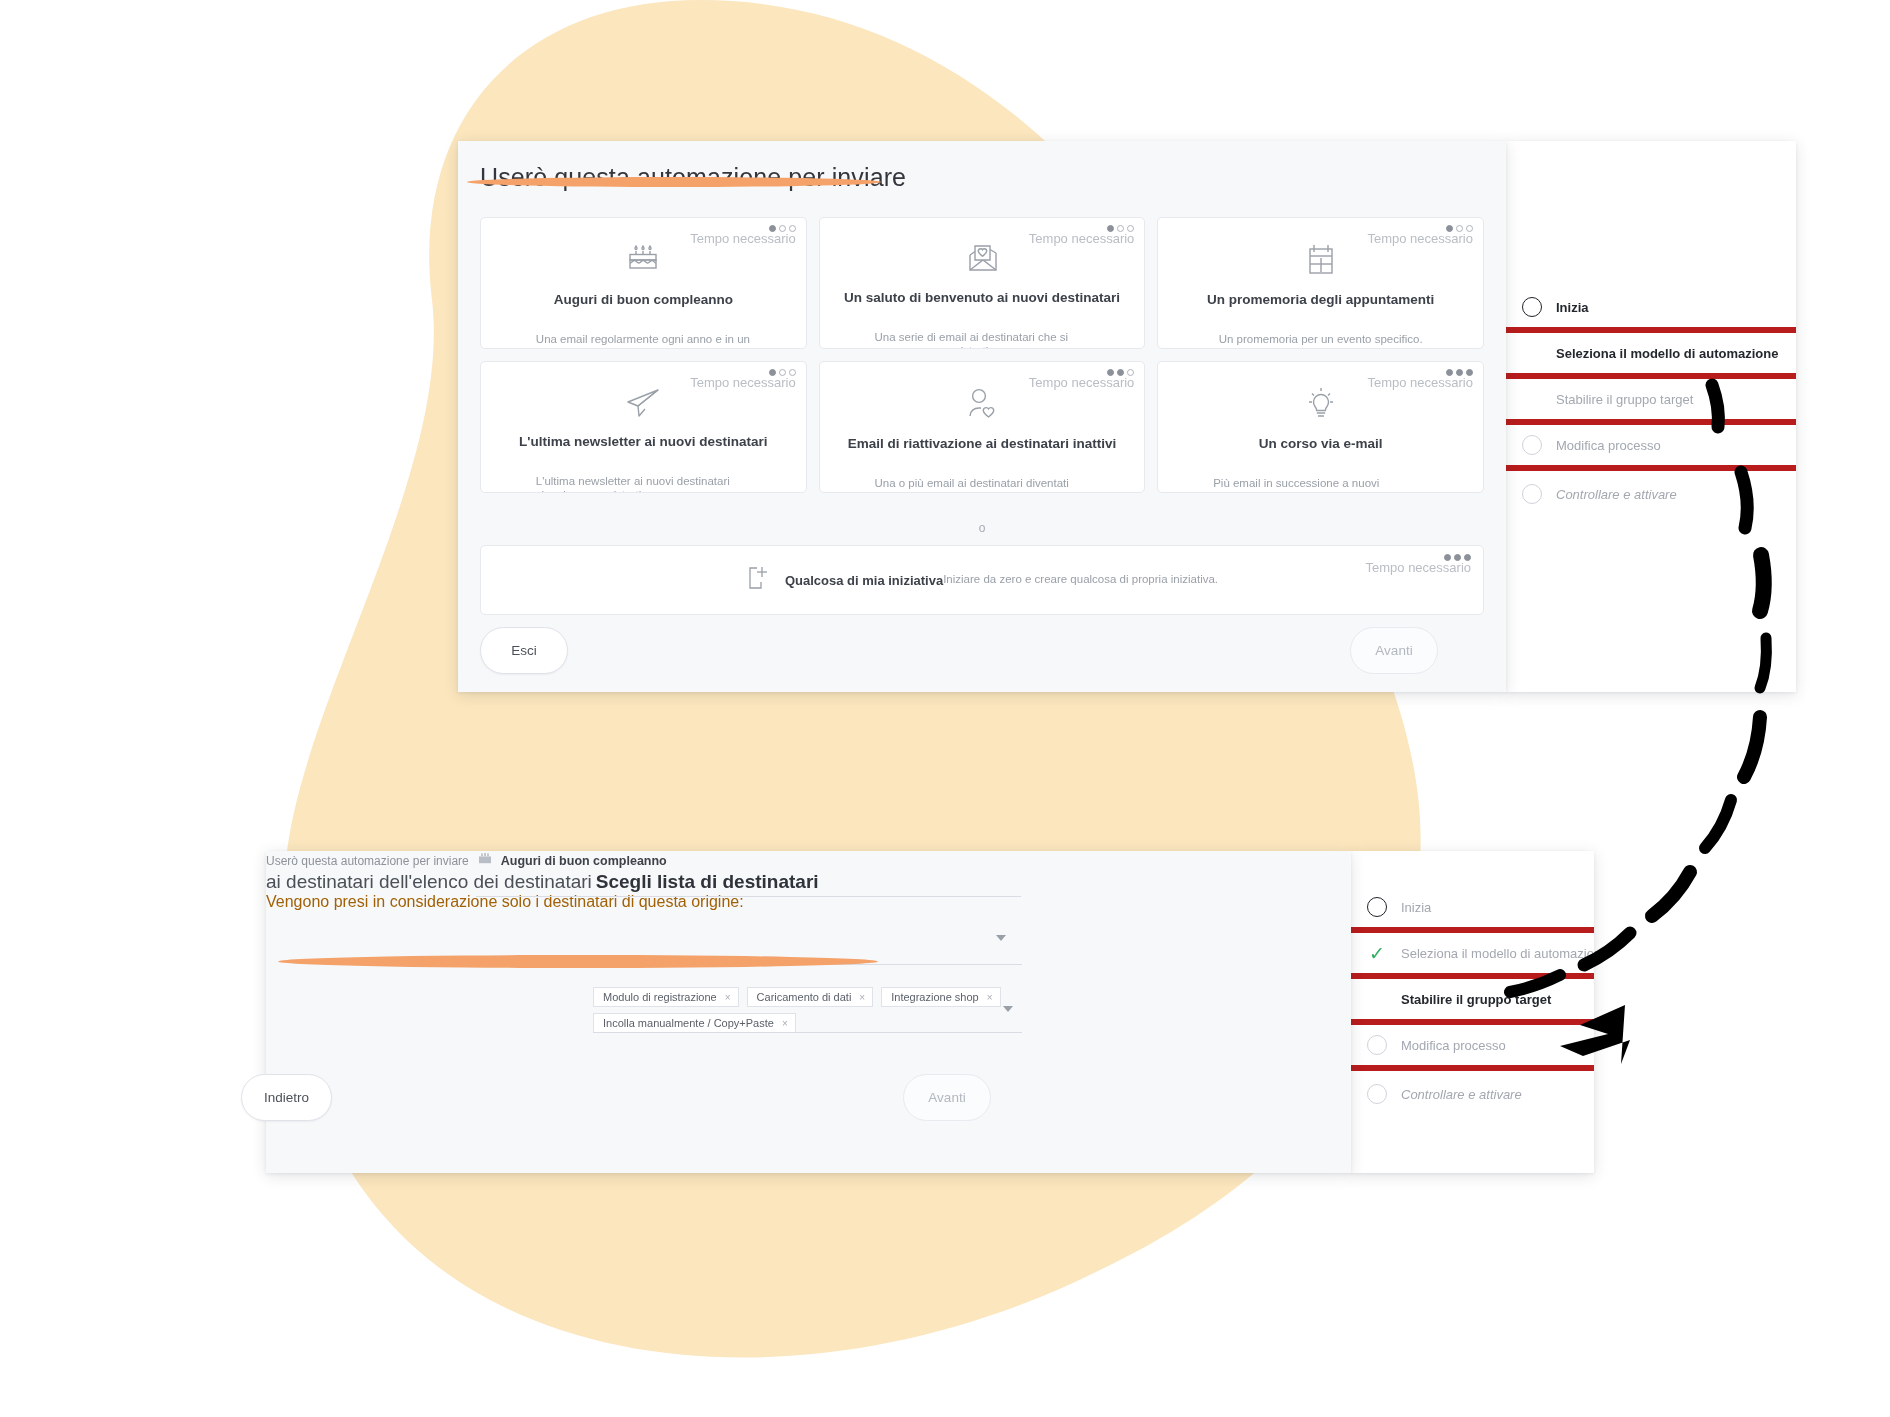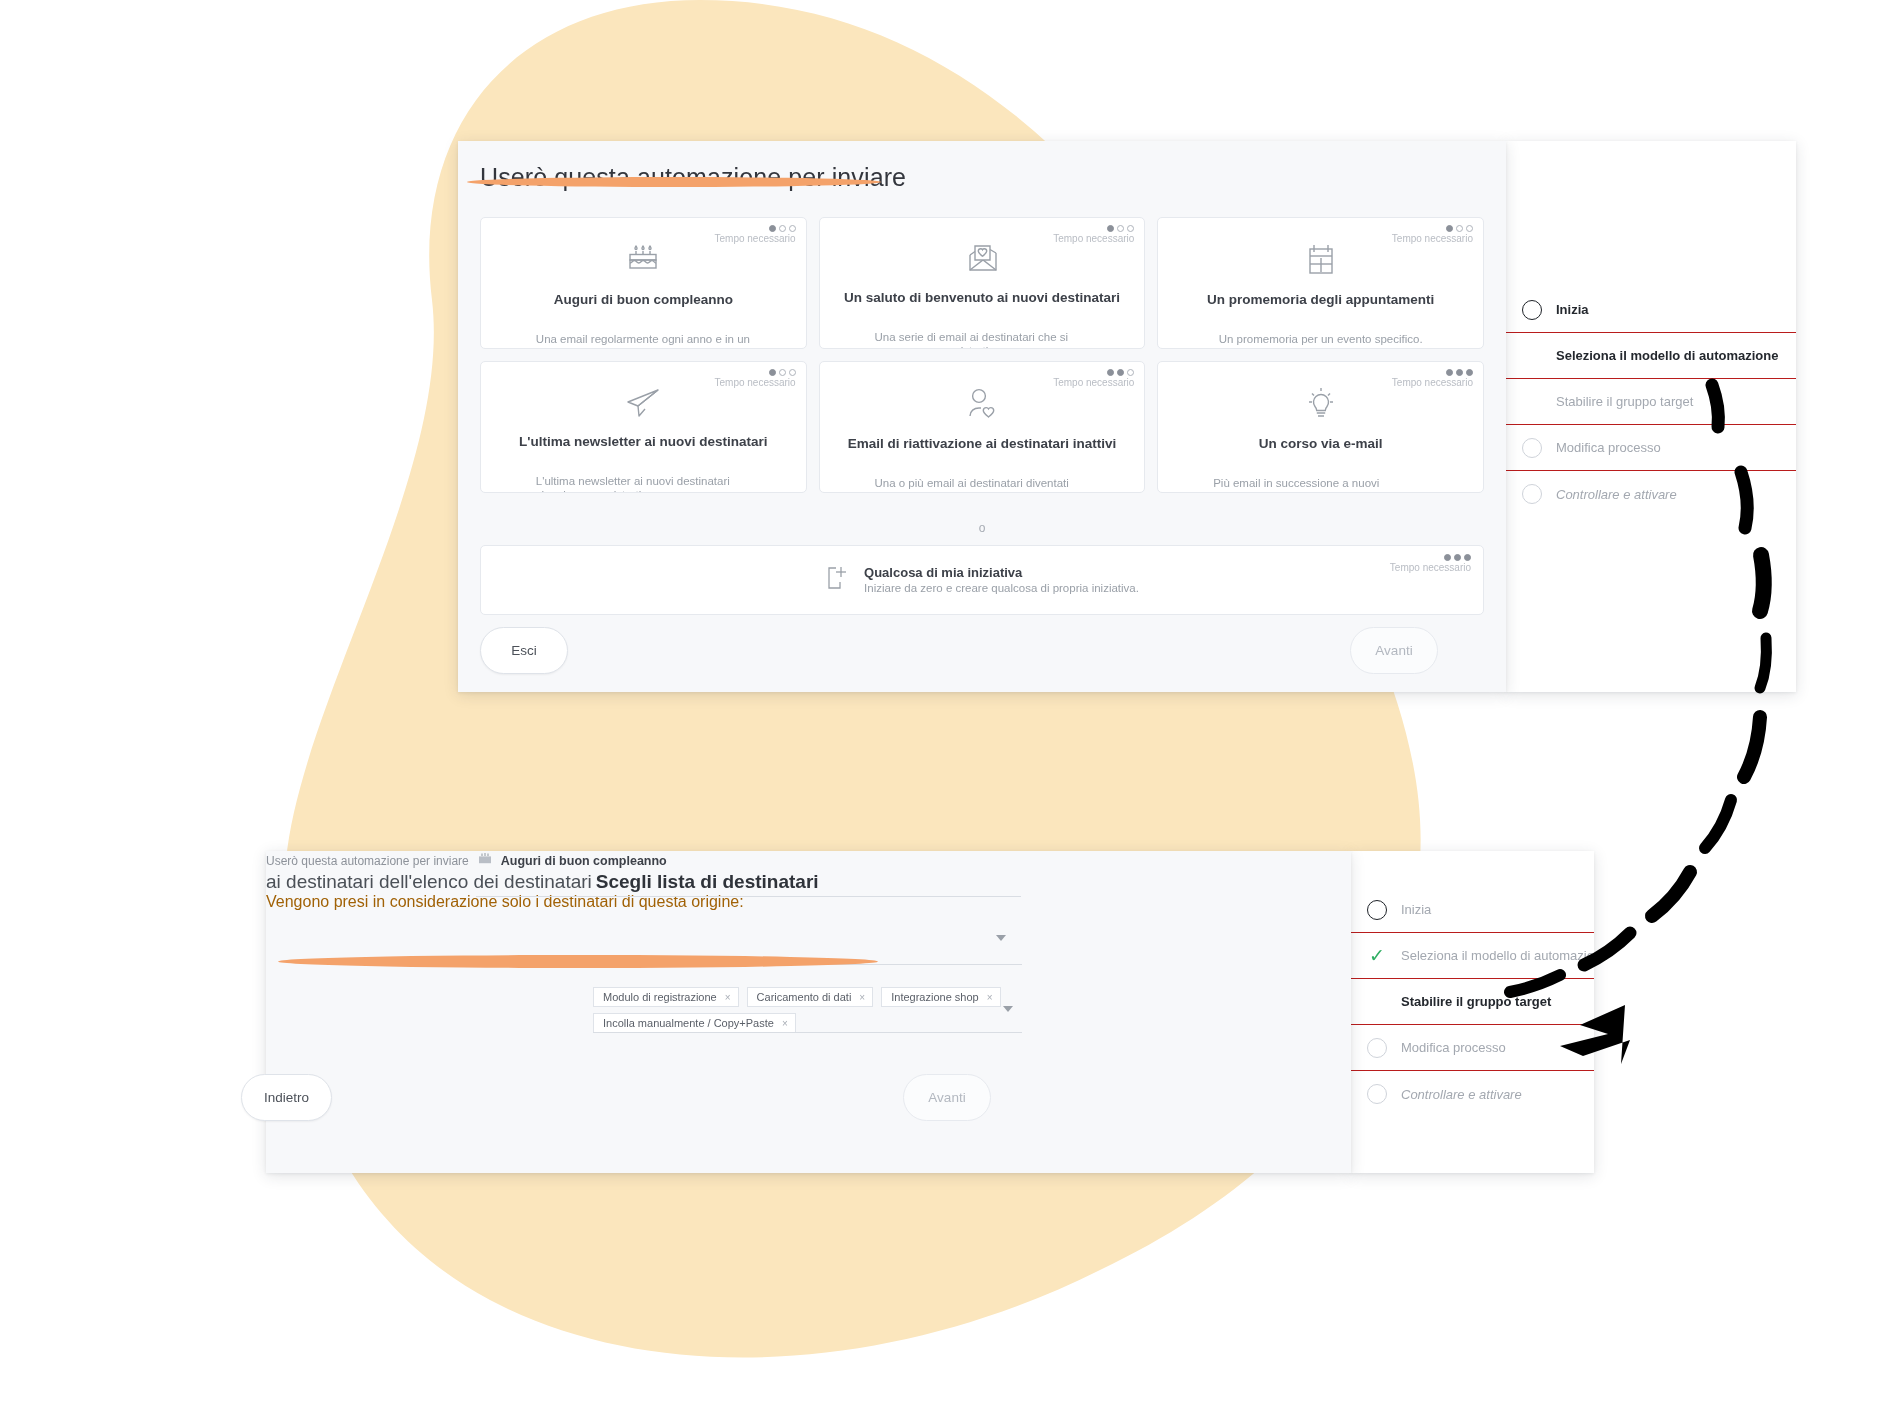--- a/index.html
+++ b/index.html
@@ -61,21 +61,21 @@
     display:flex; flex-direction:column; align-items:center;
     overflow:hidden;
   }
   .card-meta {
     position:absolute; right:10px; top:7px;
     text-align:right;
   }
   .dots { display:flex; gap:3px; justify-content:flex-end; margin-bottom:1px; }
   .dot { width:7px; height:7px; border-radius:50%; border:1px solid #aeb3bb; background:transparent; }
   .dot.on { background:#8b9099; border-color:#8b9099; }
-  .meta-label { font-size:10px; color:#b9bdc4; white-space:nowrap; line-height:11px;text-align:right; }
+  .meta-label { font-size:13px; color:#b9bdc4; white-space:nowrap; line-height:11px;text-align:right; }
 
   .card-icon { margin-top:14px; height:42px; display:flex; align-items:center; justify-content:center; }
   .card-icon svg { display:block; }
   .card-title {
     margin-top:14px; font-size:13.5px; font-weight:700; color:#3d4149; text-align:center;
     line-height:16px;
   }
   .card-desc {
     margin-top:24px; font-size:11.5px; color:#9aa0a8; text-align:left; line-height:14px;
     max-width:215px;
@@ -84,21 +84,21 @@
   .or-sep {
     position:absolute; left:0; right:0; top:380px;
     text-align:center; font-size:12px; color:#a7acb4;
   }
   .card-wide {
     position:absolute; left:22px; top:404px; width:1004px; height:70px;
     background:#fff; border:1px solid #e6e9ee; border-radius:5px;
     display:flex; align-items:center; justify-content:center;
   }
   .wide-inner { display:flex; align-items:center; gap:13px; }
-  .wide-text { display:flex; flex-direction:column; }
+  .wide-text { display:flex; }
   .wide-title { font-size:13px; font-weight:700; color:#3d4149; line-height:17px; }
   .wide-desc { font-size:11.5px; color:#9aa0a8; line-height:15px; }
 
   .btn {
     position:absolute;
     height:47px; min-width:88px; padding:0 22px;
     border-radius:24px;
     display:flex; align-items:center; justify-content:center;
     font-size:13.5px;
     cursor:pointer;
@@ -112,21 +112,21 @@
 
   
   #top-side { left:1506px; top:141px; width:290px; height:551px; }
   .steps { position:absolute; left:0; right:0; }
   #top-side .steps { top:146px; }
   .step {
     position:relative;
     display:flex; align-items:center;
     height:46px;
     padding-left:14px;
-    border-bottom:1px solid #b91c1c;
+    border-bottom:6px solid #b91c1c;
   }
   .step:last-child { border-bottom:none;font-style:italic; }
   .step-marker { width:24px; height:24px; flex:0 0 24px; margin-right:12px; display:flex; align-items:center; justify-content:center; }
   .circ { width:20px; height:20px; border-radius:50%; border:1.6px solid #1e2228; }
   .circ.muted { border-color:#cfd3da; }
   .check { color:#2fae63; font-size:19px; line-height:19px; font-weight:400; }
   .step-label { font-size:13px; color:#a3a8b0; white-space:nowrap; }
   .step-label.dark { color:#24282e; font-weight:700; }
   .step.no-marker { padding-left:50px; }
 

